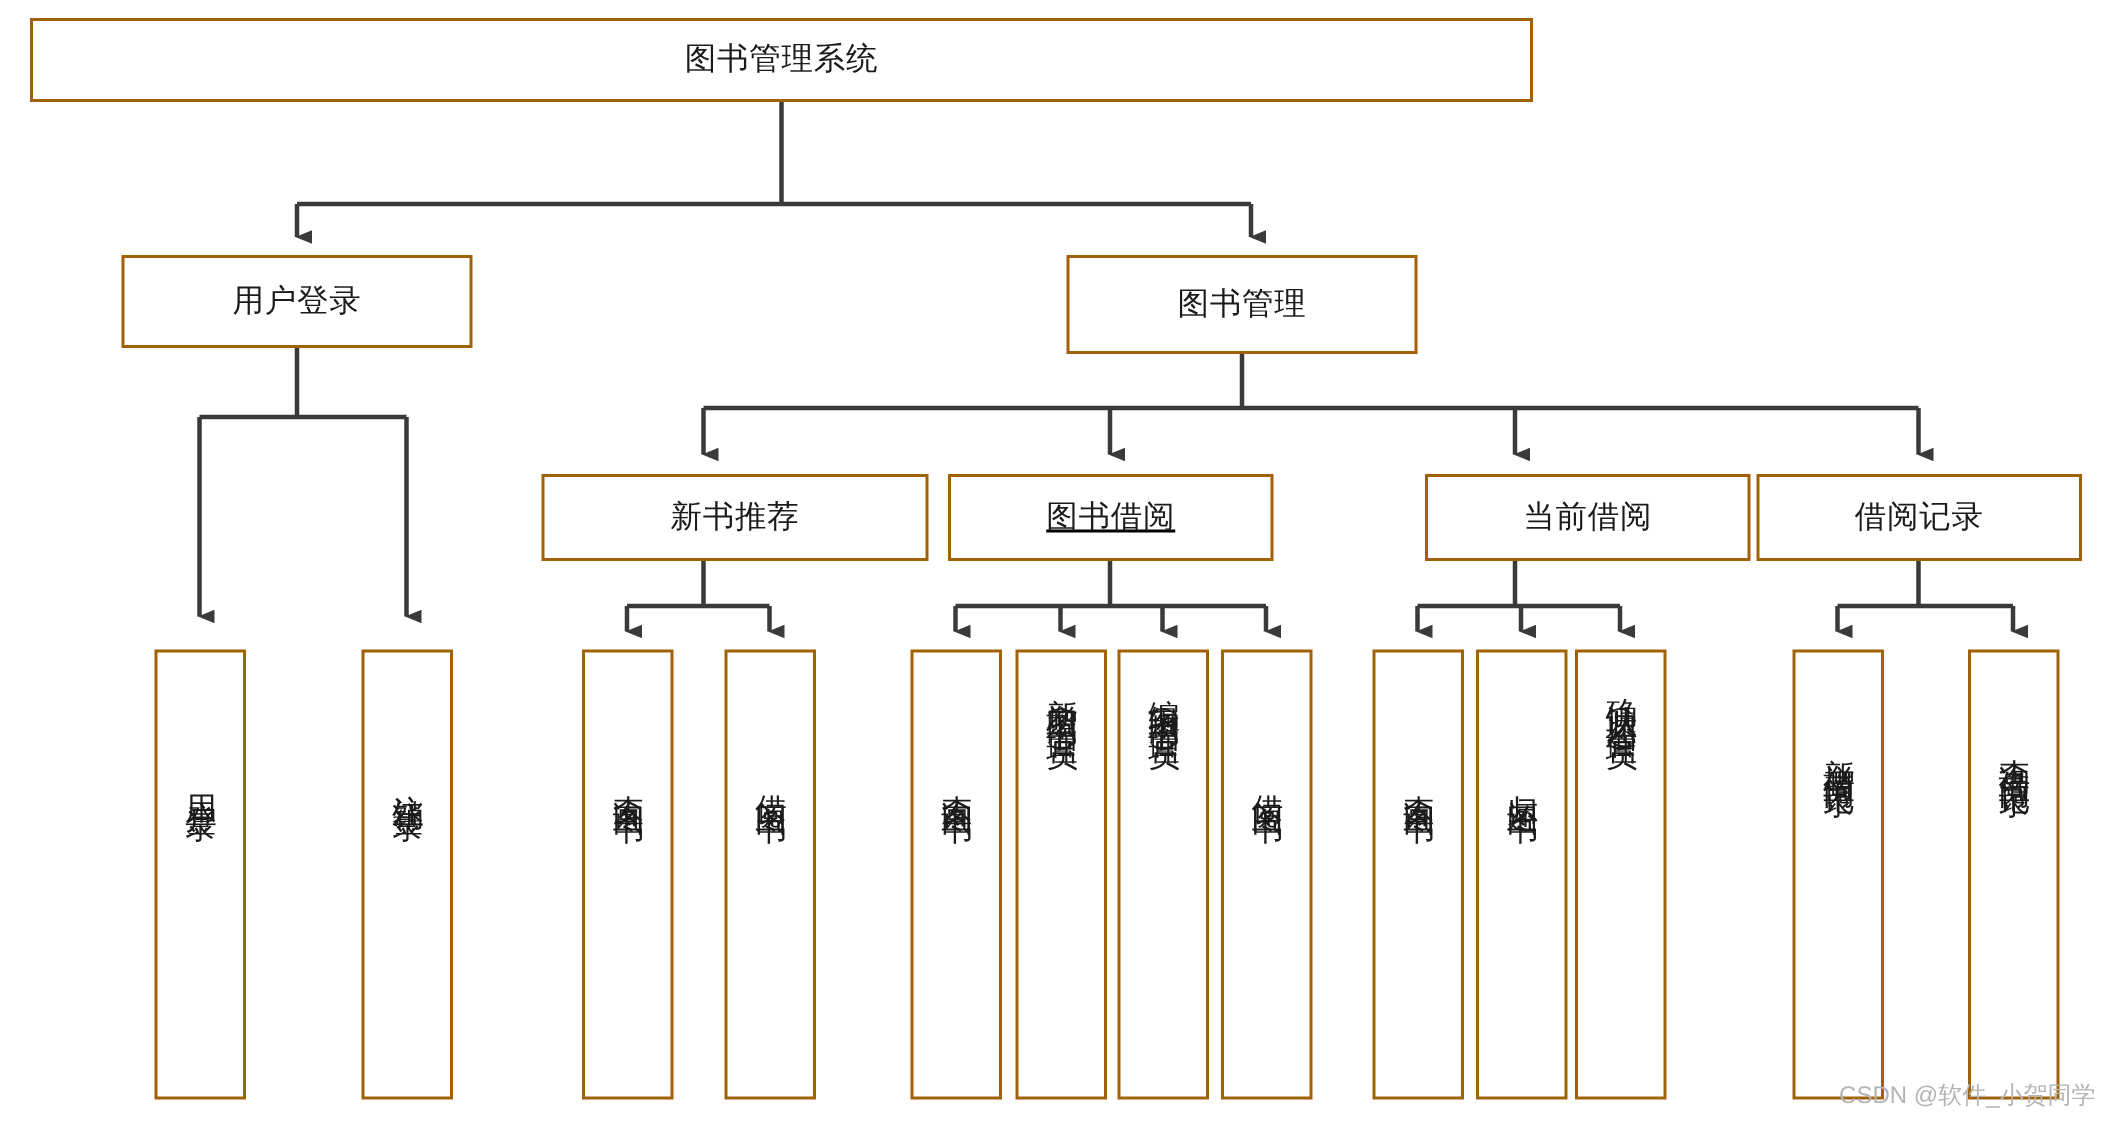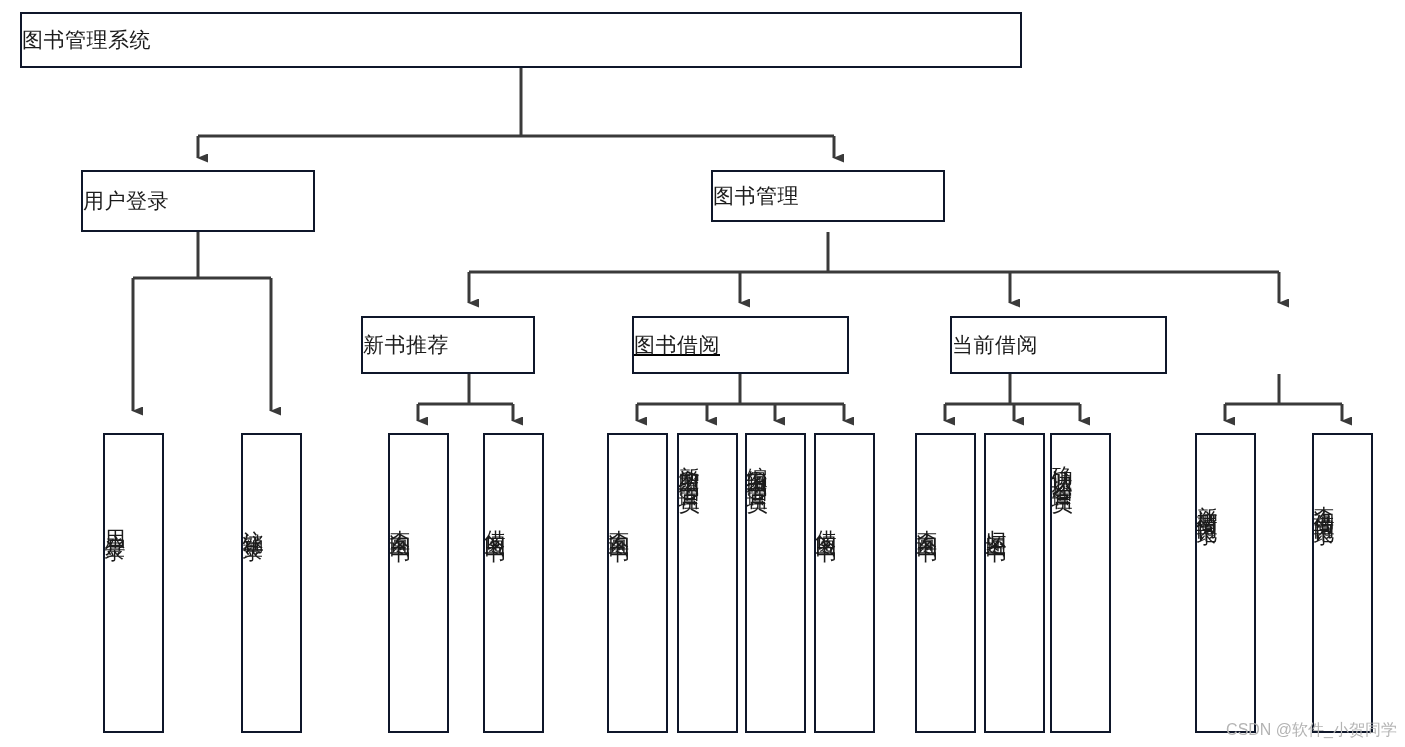--- a/index.html
+++ b/index.html
@@ -22,23 +22,24 @@
     position: absolute;
     left: 0;
     top: 0;
     width: 1405px;
     height: 747px;
   }
   .node {
     position: absolute;
     box-sizing: border-box;
     background: #ffffff;
-    border: 2px solid #0f172a;
+    border: 2px solid #a16207;
     display: flex;
     align-items: center;
+    justify-content: center;
     z-index: 2;
   }
   .node-label {
     color: #1b1b1b;
     line-height: 1.12;
     letter-spacing: 0.5px;
     white-space: nowrap;
   }
   .node.horiz .node-label {
     font-size: 21px;
@@ -130,36 +131,39 @@
   </svg>
 
   <div class="node horiz" style="left:20px; top:12px; width:1002px; height:56px;">
     <span class="node-label">图书管理系统</span>
   </div>
 
   <div class="node horiz" style="left:81px; top:170px; width:234px; height:62px;">
     <span class="node-label">用户登录</span>
   </div>
 
-  <div class="node horiz" style="left:711px; top:170px; width:234px; height:52px;">
+  <div class="node horiz" style="left:711px; top:170px; width:234px; height:66px;">
     <span class="node-label">图书管理</span>
   </div>
 
-  <div class="node horiz" style="left:361px; top:316px; width:174px; height:58px;">
+  <div class="node horiz" style="left:361px; top:316px; width:258px; height:58px;">
     <span class="node-label">新书推荐</span>
   </div>
 
   <div class="node horiz" style="left:632px; top:316px; width:217px; height:58px;text-decoration:underline;">
     <span class="node-label">图书借阅</span>
   </div>
 
   <div class="node horiz" style="left:902px; top:316px; width:217px; height:58px;margin-left:48px;">
     <span class="node-label">当前借阅</span>
   </div>
 
+  <div class="node horiz" style="left:1171px; top:316px; width:217px; height:58px;">
+    <span class="node-label">借阅记录</span>
+  </div>
 
   <div class="node vert mid" style="left:103px; top:433px; width:61px; height:300px;">
     <span class="node-label">用户登录</span>
   </div>
 
   <div class="node vert mid" style="left:241px; top:433px; width:61px; height:300px;">
     <span class="node-label">注销登录</span>
   </div>
 
   <div class="node vert mid" style="left:388px; top:433px; width:61px; height:300px;">

